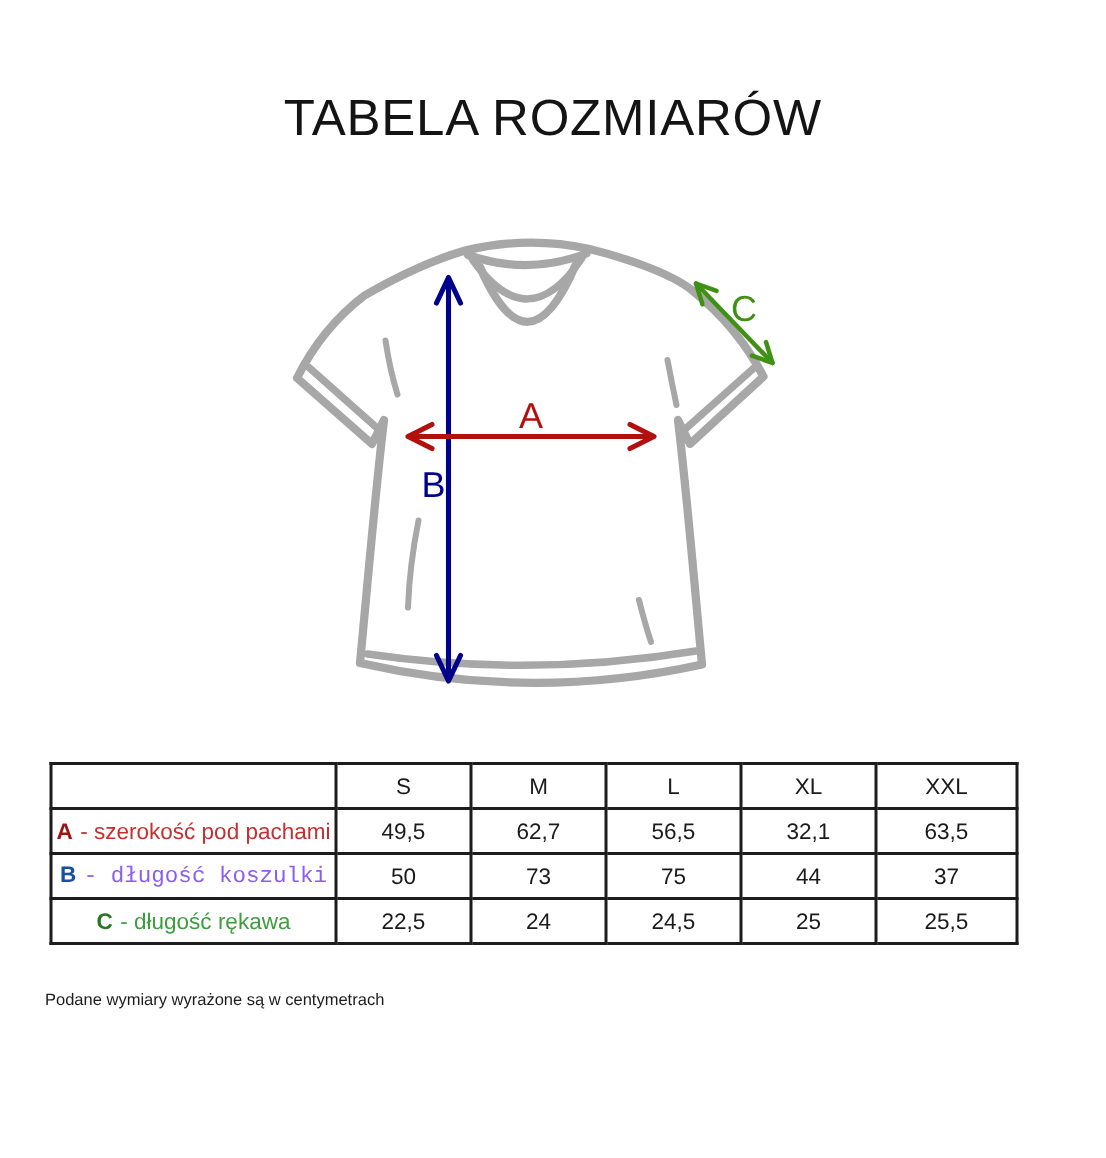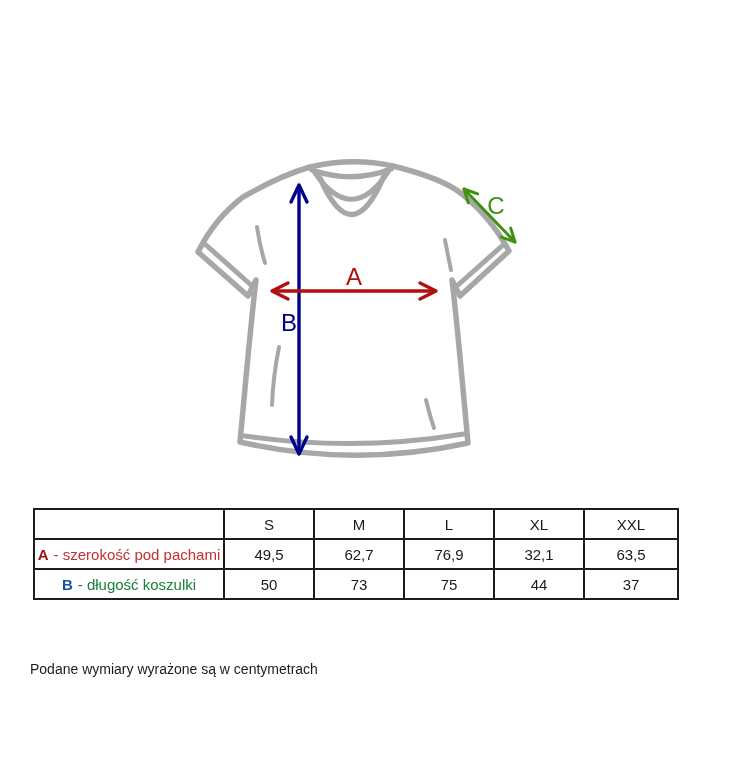--- a/index.html
+++ b/index.html
@@ -9,28 +9,29 @@
          font-size:34px;font-weight:400;color:#141414;letter-spacing:0.5px;}
   .diagram{position:absolute;left:185px;top:150px;width:360px;height:335px;}
   .diagram svg{display:block;}
   .size-table{position:absolute;left:33px;top:508px;border-collapse:collapse;table-layout:fixed;
               width:644px;font-size:15px;color:#1a1a1a;}
   .size-table td,.size-table th{border:2px solid #1c1c1c;text-align:center;vertical-align:middle;
               padding:0;height:28px;font-weight:400;}
   .size-table tr{height:30px;}
   .letter{font-weight:700;}
   .desc{margin-left:5px;margin-top:47px;}
-  .footer-note{position:absolute;left:30px;top:661px;font-size:14px;color:#1c1c1c;}
+  .footer-note{position:absolute;left:30px;top:661px;font-size:11px;color:#1c1c1c;}
   .diag-label{font-size:24px;font-family:"Liberation Sans",sans-serif;}
 </style>
 </head>
 <body>
 
 <div class="page">
 
+  <div class="title">TABELA ROZMIARÓW</div>
 
   <div class="diagram">
     <svg width="360" height="335" viewBox="185 150 360 335">
 
       <g fill="none" stroke-linecap="round" stroke-linejoin="round" style="stroke: rgb(167, 167, 167);">
         <path stroke-width="5.5" fill="#ffffff" d="M 310 167 Q 352 157 393 166
                  C 413 171 446 181 462 194
                  C 483 211 499 232 509 251
                  L 460 296 L 452 280
                  C 458 330 463 390 468 443
@@ -97,32 +98,42 @@
         <th>XXL</th>
       </tr>
     </thead>
     <tbody>
       <tr>
         <td>
           <span class="letter" style="color: rgb(161, 18, 18);">A</span><span class="desc" style="color: rgb(198, 47, 47);">- szerokość pod pachami</span>
         </td>
         <td>49,5</td>
         <td>62,7</td>
-        <td>76,9</td>
+        <td>56,5</td>
         <td>32,1</td>
         <td>63,5</td>
       </tr>
       <tr>
         <td>
-          <span class="letter" style="color: rgb(23, 80, 158);">B</span><span class="desc" style="color: #15803d;">- długość koszulki</span>
+          <span class="letter" style="color: rgb(23, 80, 158);">B</span><span class="desc" style="color: #8b5cf6; font-family: Liberation Mono, monospace;">- długość koszulki</span>
         </td>
         <td>50</td>
         <td>73</td>
         <td>75</td>
         <td>44</td>
         <td>37</td>
+      </tr>
+      <tr>
+        <td>
+          <span class="letter" style="color: rgb(38, 118, 38);">C</span><span class="desc" style="color: rgb(60, 158, 60);">- długość rękawa</span>
+        </td>
+        <td>22,5</td>
+        <td>24</td>
+        <td>24,5</td>
+        <td>25</td>
+        <td>25,5</td>
       </tr>
     </tbody>
   </table>
 
   <div class="footer-note">Podane wymiary wyrażone są w centymetrach</div>
 
 </div>
 
 </body></html>

